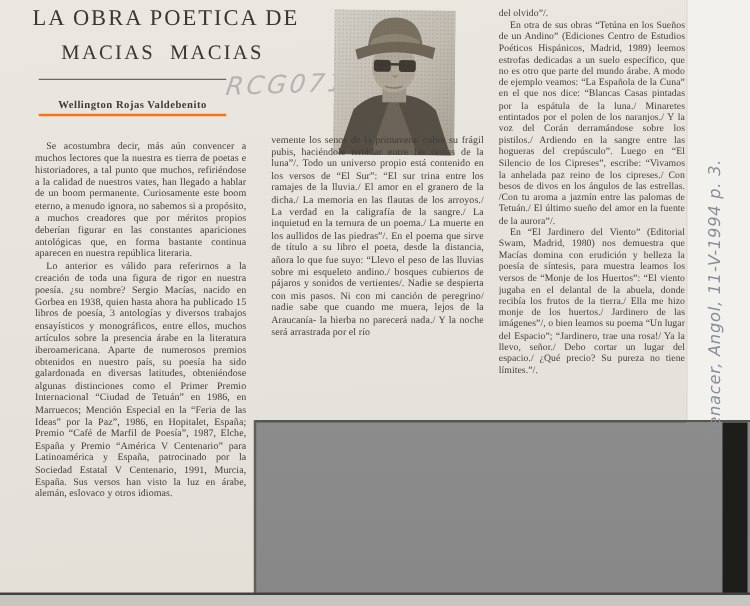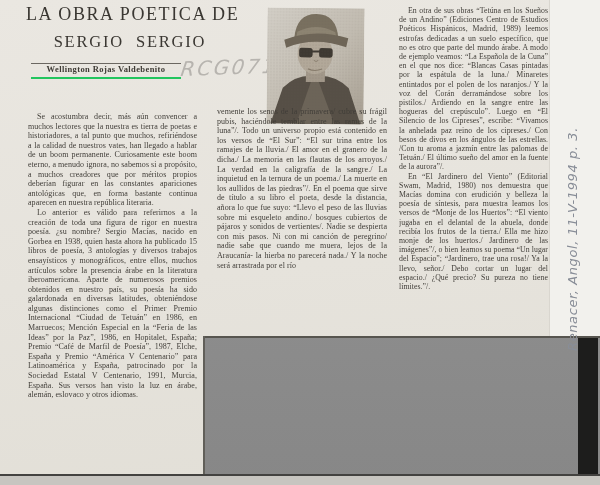--- a/index.html
+++ b/index.html
@@ -24,22 +24,22 @@
   .bottom-line{position:absolute;left:0;top:474px;width:600px;height:2px;background:#434240;}
   .bottom-strip{position:absolute;left:0;top:476px;width:600px;height:9px;background:#c7c5c0;}
 
   
   .title-block{position:absolute;left:26px;top:4px;width:208px;text-align:center;color:#3a3732;}
   .title-l1{font-size:18px;letter-spacing:1.6px;white-space:nowrap;}
   .title-l2{font-size:16.5px;letter-spacing:1.8px;word-spacing:6px;margin-top:7px;white-space:nowrap;}
   .byline{
     position:absolute;left:31px;top:63px;width:150px;text-align:center;
     font-size:8.5px;font-weight:bold;letter-spacing:.4px;color:#3d3a34;
-    border-top:1px solid #6b6761;border-bottom:2px solid #22c55e;
-    padding:0 0 3px 0;
+    border-top:1px solid #6b6761;border-bottom:2px solid #f97316;
+    padding:14px 0 3px 0;
   }
   
   .pencil-code{
     position:absolute;left:181px;top:55px;
     font-family:"DejaVu Sans",sans-serif;font-style:italic;
     font-size:20px;letter-spacing:2.5px;color:#b7b4af;
     transform:rotate(-2deg) skewX(-10deg);
   }
   .margin-note{
     position:absolute;left:565px;top:351px;width:316px;
@@ -72,21 +72,21 @@
 <div class="paper"></div>
 <div class="margin-strip"></div>
 <div class="edge-shadow-h"></div>
 <div class="edge-shadow-v"></div>
 <div class="dark-strip"></div>
 <div class="bottom-line"></div>
 <div class="bottom-strip"></div>
 
 <div class="title-block">
   <div class="title-l1">LA OBRA POETICA DE</div>
-  <div class="title-l2">SERGIO SERGIO</div>
+  <div class="title-l2">MACIAS MACIAS</div>
 </div>
 <div class="byline">Wellington Rojas Valdebenito</div>
 
 <div class="pencil-code">RCG0712</div>
 <div class="margin-note">Renacer, Angol, 11-V-1994 p. 3.</div>
 
 <div class="photo" role="img" aria-label="Halftone newspaper portrait of Sergio Macías wearing a hat and dark glasses">
   <svg viewBox="0 0 97 116" xmlns="http://www.w3.org/2000/svg">
     <defs>
       <pattern id="ht" width="3" height="3" patternUnits="userSpaceOnUse">
@@ -127,15 +127,16 @@
 <div class="col col-1">
   <p>Se acostumbra decir, más aún convencer a muchos lectores que la nuestra es tierra de poetas e historiadores, a tal punto que muchos, refiriéndose a la calidad de nuestros vates, han llegado a hablar de un boom permanente. Curiosamente este boom eterno, a menudo ignora, no sabemos si a propósito, a muchos creadores que por méritos propios deberían figurar en las constantes apariciones antológicas que, en forma bastante continua aparecen en nuestra república literaria.</p>
   <p>Lo anterior es válido para referirnos a la creación de toda una figura de rigor en nuestra poesía. ¿su nombre? Sergio Macías, nacido en Gorbea en 1938, quien hasta ahora ha publicado 15 libros de poesía, 3 antologías y diversos trabajos ensayísticos y monográficos, entre ellos, muchos artículos sobre la presencia árabe en la literatura iberoamericana. Aparte de numerosos premios obtenidos en nuestro país, su poesía ha sido galardonada en diversas latitudes, obteniéndose algunas distinciones como el Primer Premio Internacional “Ciudad de Tetuán” en 1986, en Marruecos; Mención Especial en la “Feria de las Ideas” por la Paz”, 1986, en Hopitalet, España; Premio “Café de Marfil de Poesía”, 1987, Elche, España y Premio “América V Centenario” para Latinoamérica y España, patrocinado por la Sociedad Estatal V Centenario, 1991, Murcia, España. Sus versos han visto la luz en árabe, alemán, eslovaco y otros idiomas.</p>
 </div>
 
 <div class="col col-2">
   <p class="no-indent">vemente los senos de la primavera/ cubre su frágil pubis, haciéndole temblar entre las ramas de la luna”/. Todo un universo propio está contenido en los versos de “El Sur”: “El sur trina entre los ramajes de la lluvia./ El amor en el granero de la dicha./ La memoria en las flautas de los arroyos./ La verdad en la caligrafía de la sangre./ La inquietud en la ternura de un poema./ La muerte en los aullidos de las piedras”/. En el poema que sirve de título a su libro el poeta, desde la distancia, añora lo que fue suyo: “Llevo el peso de las lluvias sobre mi esqueleto andino./ bosques cubiertos de pájaros y sonidos de vertientes/. Nadie se despierta con mis pasos. Ni con mi canción de peregrino/ nadie sabe que cuando me muera, lejos de la Araucanía- la hierba no parecerá nada./ Y la noche será arrastrada por el río</p>
 </div>
 
 <div class="col col-3">
+  <p class="no-indent">del olvido”/.</p>
   <p>En otra de sus obras “Tetúna en los Sueños de un Andino” (Ediciones Centro de Estudios Poéticos Hispánicos, Madrid, 1989) leemos estrofas dedicadas a un suelo específico, que no es otro que parte del mundo árabe. A modo de ejemplo veamos: “La Española de la Cuna” en el que nos dice: “Blancas Casas pintadas por la espátula de la luna./ Minaretes entintados por el polen de los naranjos./ Y la voz del Corán derramándose sobre los pistilos./ Ardiendo en la sangre entre las hogueras del crepúsculo”. Luego en “El Silencio de los Cipreses”, escribe: “Vivamos la anhelada paz reino de los cipreses./ Con besos de divos en los ángulos de las estrellas. /Con tu aroma a jazmín entre las palomas de Tetuán./ El último sueño del amor en la fuente de la aurora”/.</p>
   <p>En “El Jardinero del Viento” (Editorial Swam, Madrid, 1980) nos demuestra que Macías domina con erudición y belleza la poesía de síntesis, para muestra leamos los versos de “Monje de los Huertos”: “El viento jugaba en el delantal de la abuela, donde recibía los frutos de la tierra./ Ella me hizo monje de los huertos./ Jardinero de las imágenes”/, o bien leamos su poema “Un lugar del Espacio”; “Jardinero, trae una rosa!/ Ya la llevo, señor./ Debo cortar un lugar del espacio./ ¿Qué precio? Su pureza no tiene límites.”/.</p>
 </div>
 
 </body></html>

